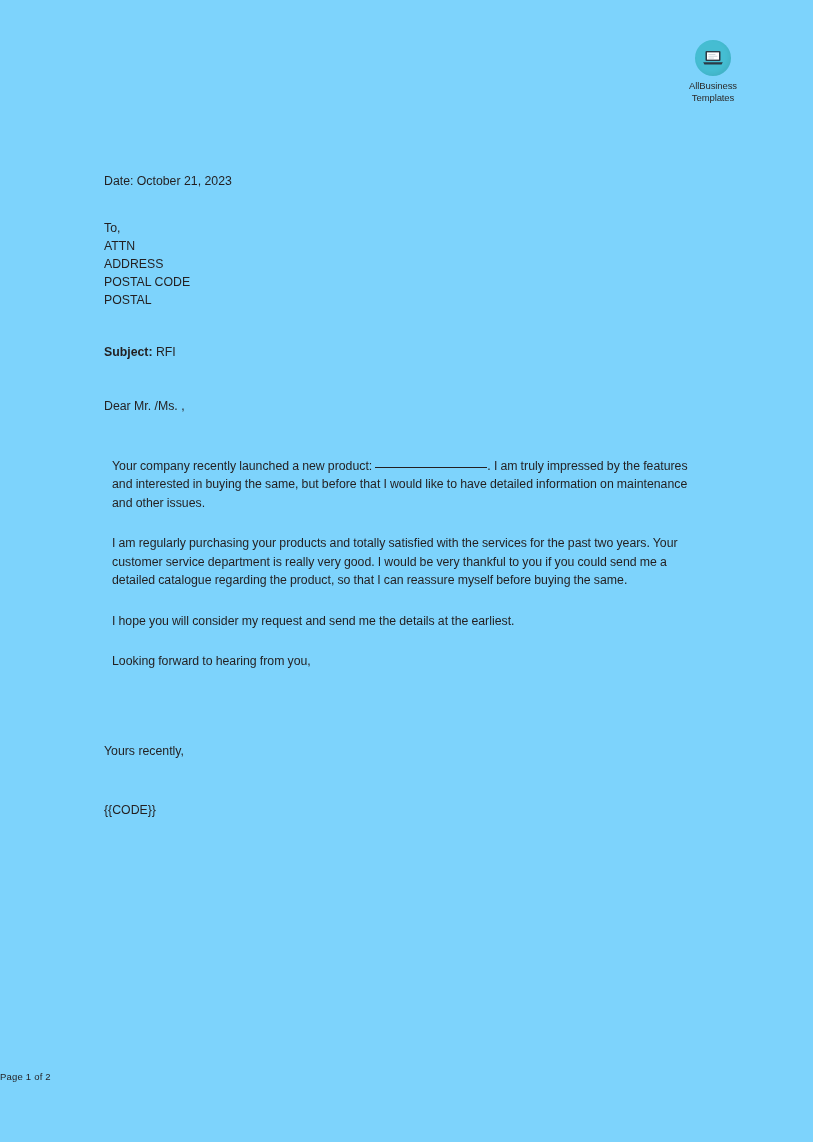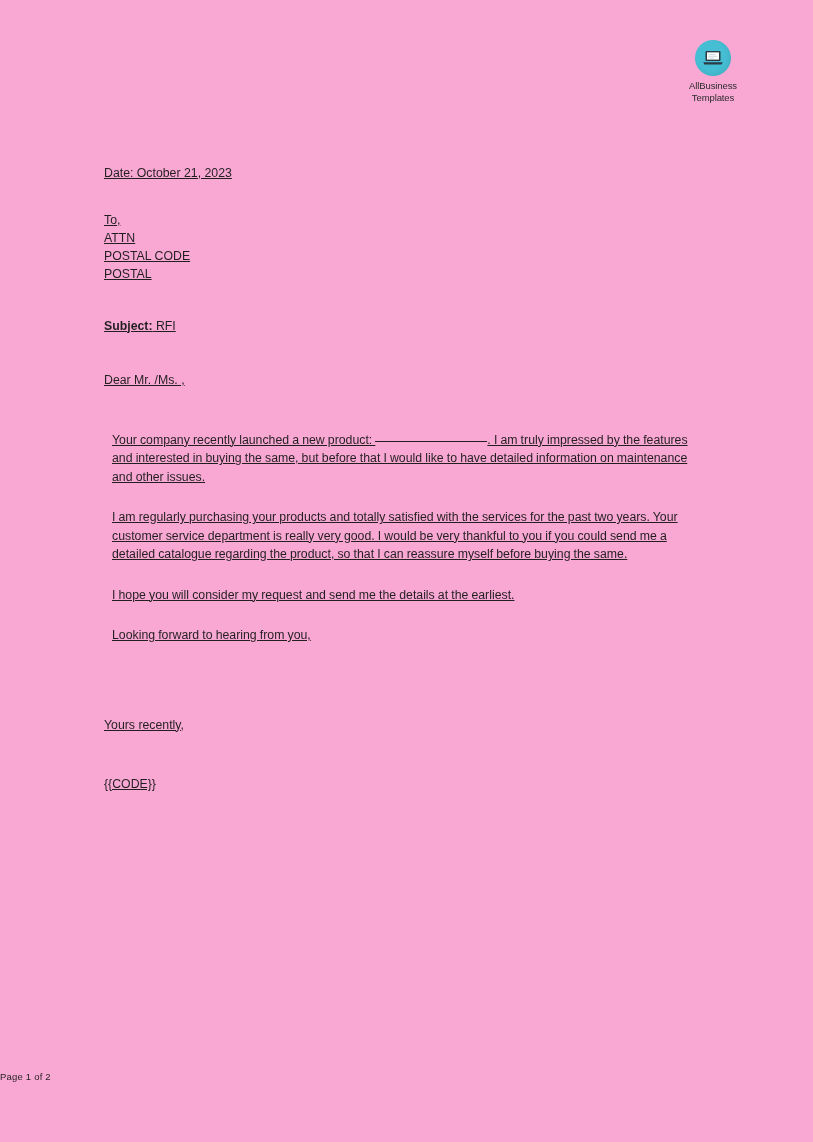--- a/index.html
+++ b/index.html
@@ -13,21 +13,21 @@
     height: 1142px;
     position: relative;
     font-family: "Liberation Sans", sans-serif;
     color: #231f20;
     overflow: hidden;
   }
 
   .page {
     position: absolute;
     inset: 0;
-    background: #f9a8d4;
+    background: #7dd3fc;
   }
 
   
   .logo-block {
     position: absolute;
     top: 40px;
     right: 52px;
     width: 96px;
     text-align: center;
   }
@@ -65,25 +65,24 @@
     font-size: 15.5px;
     font-weight: bold;
     letter-spacing: 0.1px;
     color: #000000;
   }
 
   
   .body-area {
     position: absolute;
     left: 104px;
-    top: 164px;
+    top: 172px;
     width: 600px;
     font-size: 12.3px;
     line-height: 18.5px;
-    text-decoration: underline;
   }
 
   .line { white-space: pre; }
 
   .block-date { margin-bottom: 0; }
   .spacer-28 { height: 28px; }
   .spacer-30 { height: 30px; }
   .spacer-34 { height: 34px; }
 
   .address-block div {
@@ -151,20 +150,21 @@
 
   <div class="body-area">
 
     <div class="line block-date">Date: October 21, 2023</div>
 
     <div class="spacer-28"></div>
 
     <div class="address-block">
       <div>To,</div>
       <div>ATTN</div>
+      <div>ADDRESS</div>
       <div>POSTAL CODE</div>
       <div>POSTAL</div>
     </div>
 
     <div class="spacer-34"></div>
 
     <div class="subject-line"><span class="subject-label">Subject:</span> <span>RFI</span></div>
 
     <div class="spacer-36" style="height:36px"></div>
 

